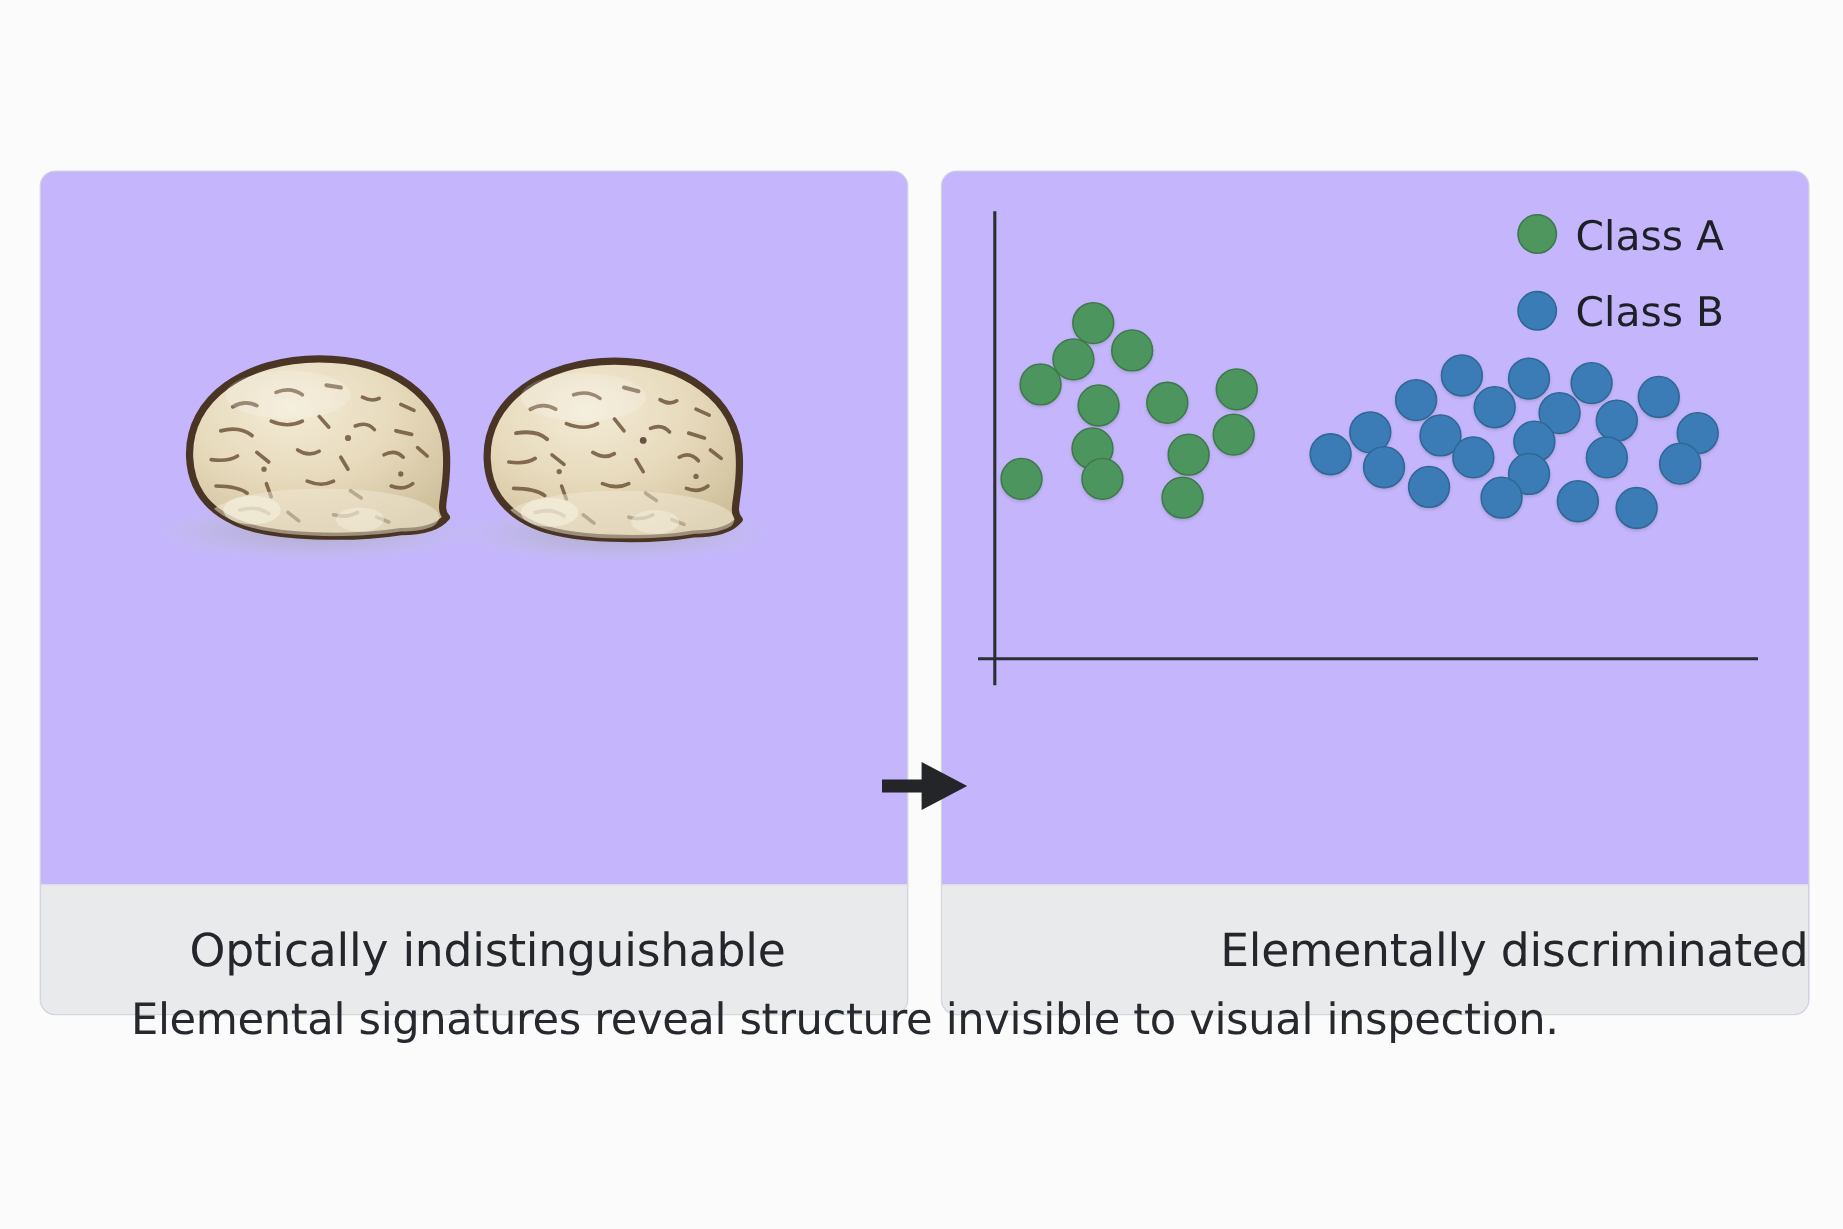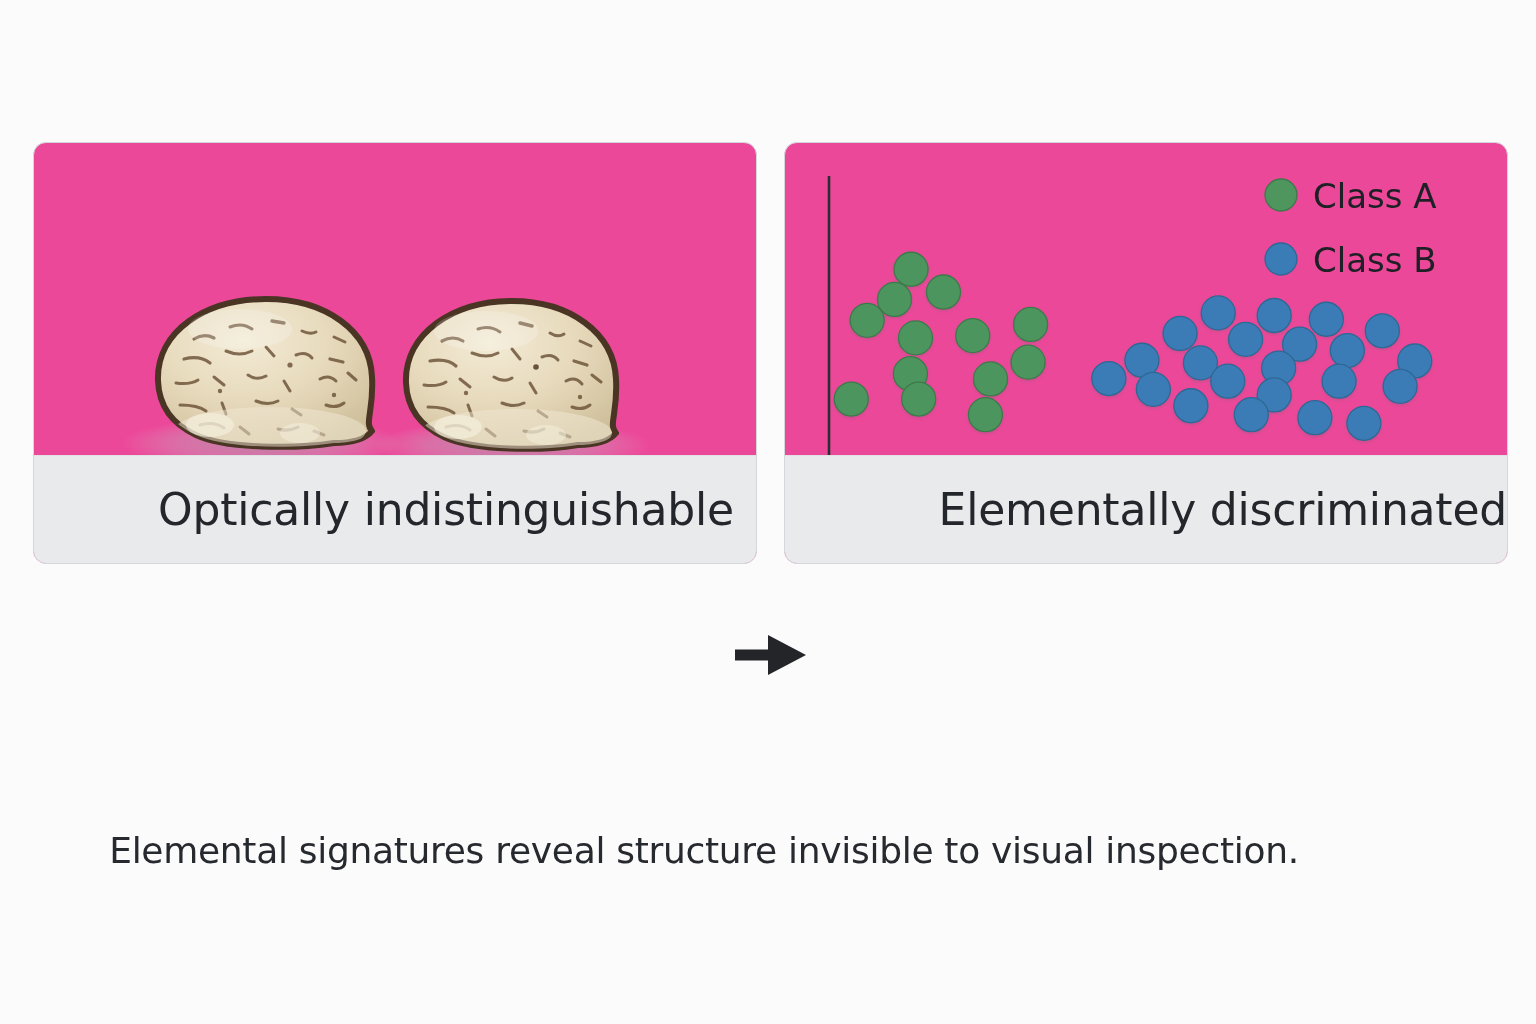--- a/index.html
+++ b/index.html
@@ -20,22 +20,22 @@
   #figure {
     position: absolute;
     left: 0; top: 0;
     width: 1536px; height: 1024px;
   }
 
   
   .panel {
     position: absolute;
     top: 142px;
-    height: 422px;
-    background: #ec4899;
+    height: 704px;
+    background: #c4b5fd;
     border: 1.5px solid #d4d7dc;
     border-radius: 13px;
     box-sizing: border-box;
     overflow: hidden;
   }
   #panel-left  { left: 33px;  width: 724px; }
   #panel-right { left: 784px; width: 724px; }
 
   .panel-stage {
     position: absolute;
@@ -51,21 +51,21 @@
     background: #e9eaec;
     border-top: 1px solid #dfe1e4;
     display: flex;
     align-items: center;
   }
   #panel-left .panel-caption-bar  { justify-content: flex-start; padding-left: 124px; }
   #panel-right .panel-caption-bar { justify-content: flex-end; padding-left: 112px; }
 
   .panel-caption-text {
     font-family: "DejaVu Sans", sans-serif;
-    font-size: 44px;
+    font-size: 38px;
     font-weight: 400;
     color: #23262b;
     letter-spacing: -0.2px;
     white-space: nowrap;
   }
 
   
   #transition-arrow {
     position: absolute;
     left: 735px;

